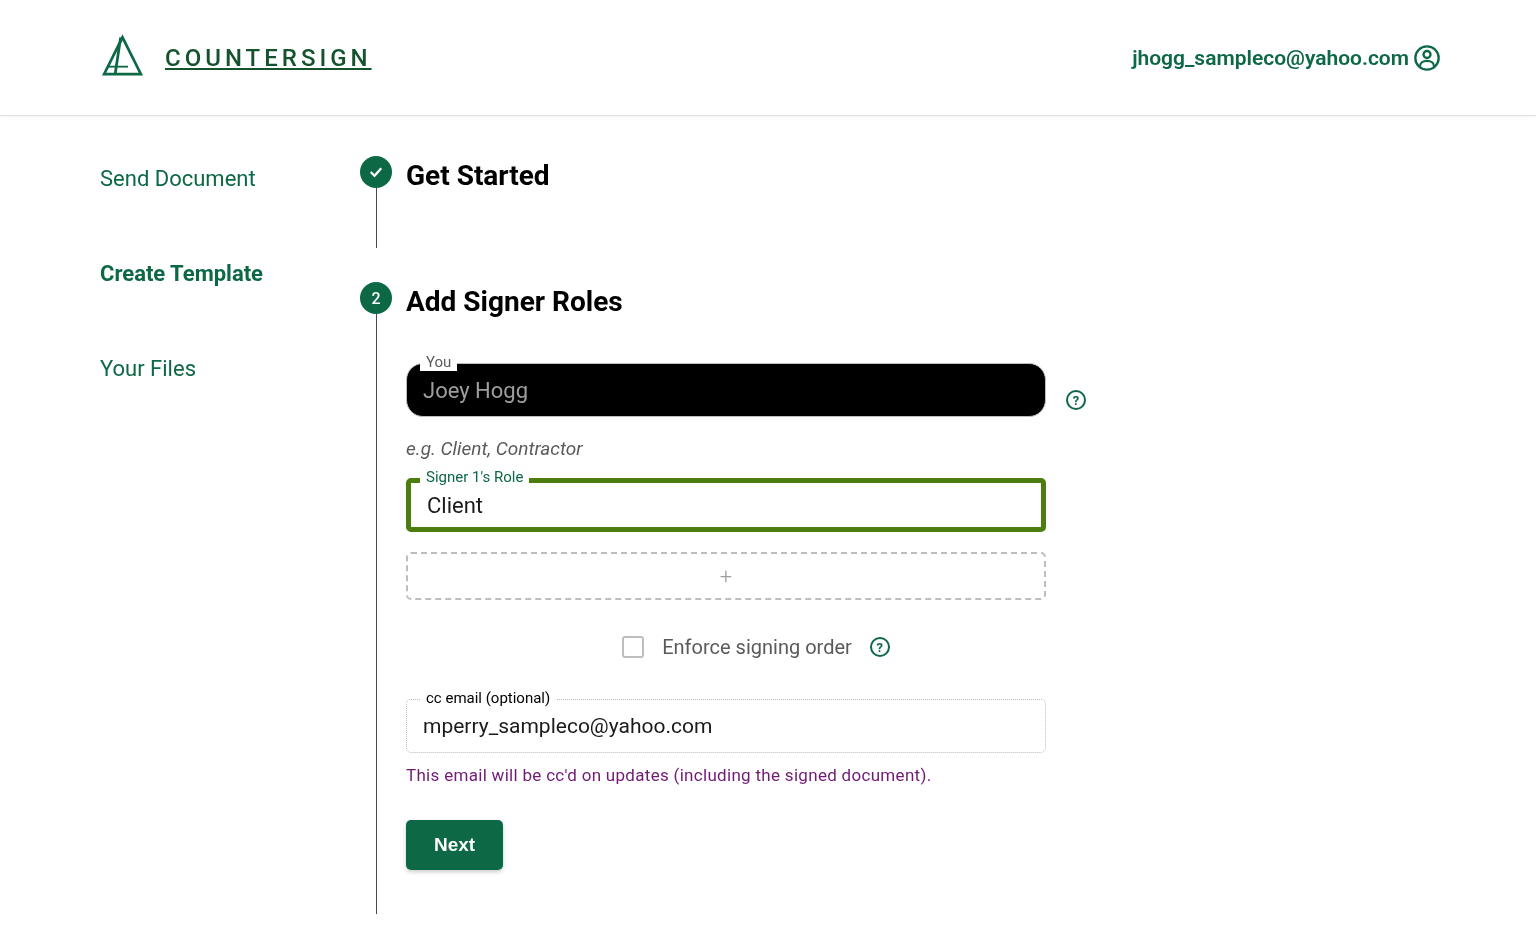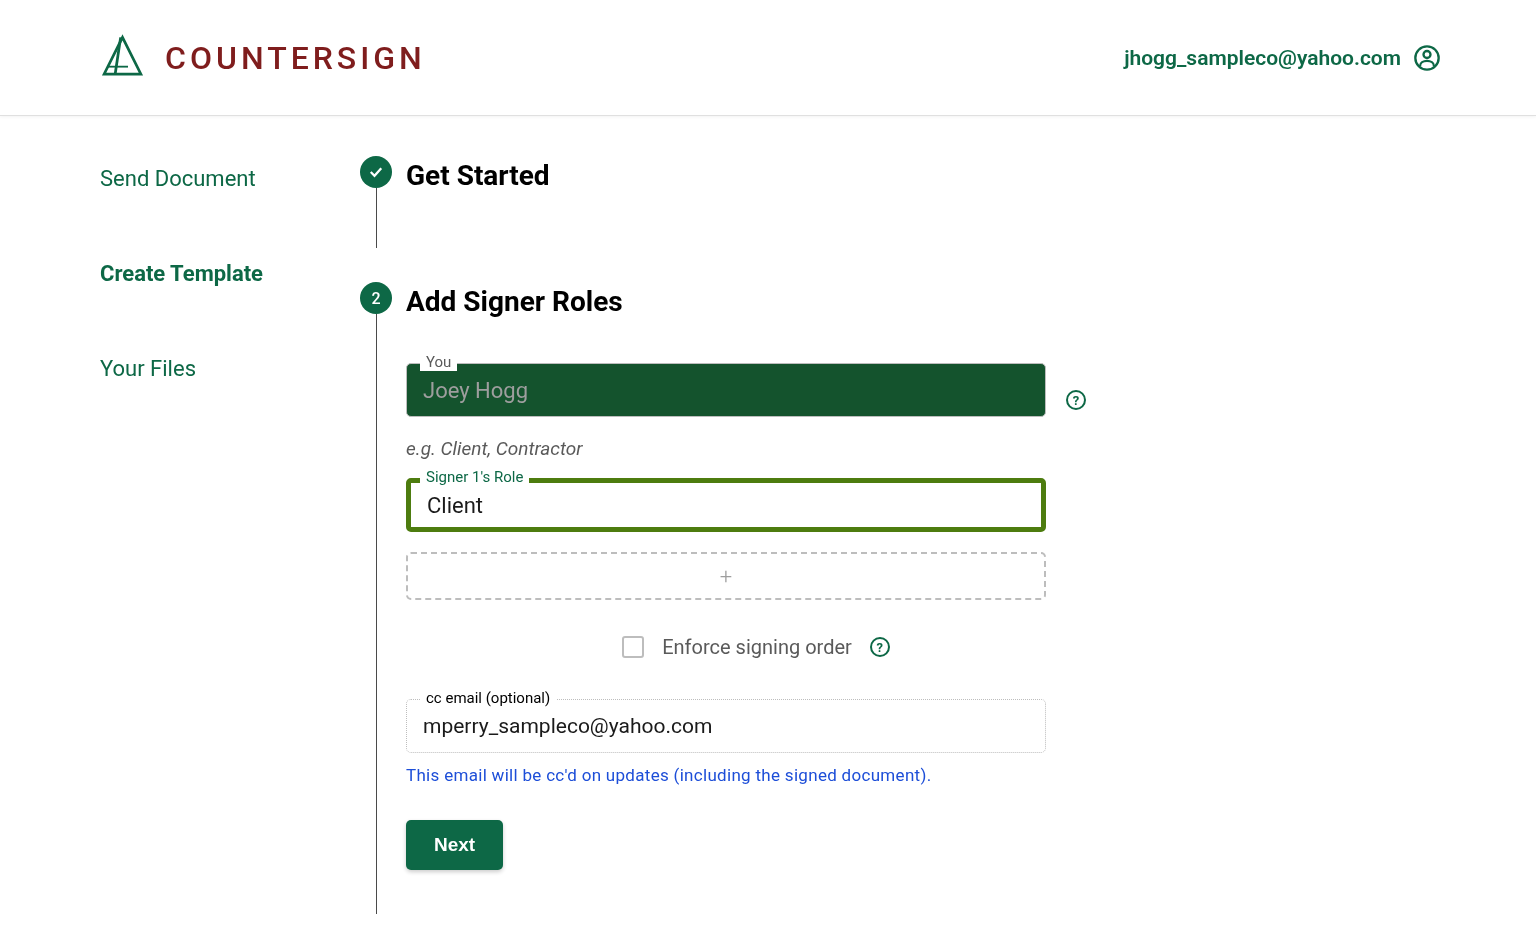--- a/index.html
+++ b/index.html
@@ -24,29 +24,30 @@
     .logo-container {
       display: flex;
       align-items: center;
       gap: 15px;
     }
     .logo-icon {
       width: 55px;
       height: 55px;
     }
     .logo-text {
-      font-size: 32px;
+      font-size: 24px;
       letter-spacing: 4px;
-      color: #7f1d1d;
+      color: #14532d;
       font-weight: 500;
+      text-decoration: underline;
     }
     .user-info {
       display: flex;
       align-items: center;
-      gap: 12px;
+      gap: 4px;
       justify-content: space-between;
     }
     .user-email {
       font-size: 21px;
       color: #0d6846;
       font-weight: 600;
     }
     .user-icon {
       width: 28px;
       height: 28px;
@@ -153,21 +154,22 @@
       height: 54px;
       border: 1px solid #bdbdbd;
       border-radius: 5px;
       padding: 0 16px;
       font-size: 22px;
       color: #1a1a1a;
       font-family: inherit;
     }
     .field-input.disabled {
       color: #9e9e9e;
-      background: #14532d;
+      background: #000000;
+      border-radius: 17px;
     }
     .field-input.active {
       border: 5px solid #4d7c0f;
       outline: none;
     }
     .field-input::placeholder {
       color: #9e9e9e;
     }
     .field-row {
       display: flex;
@@ -248,21 +250,21 @@
       height: 54px;
       border: 1px dotted #bdbdbd;
       border-radius: 5px;
       padding: 0 16px;
       font-size: 21px;
       color: #1a1a1a;
       font-family: inherit;
     }
     .cc-hint {
       font-size: 17px;
-      color: #1d4ed8;
+      color: #701a75;
       margin-bottom: 35px;
       letter-spacing: 0.3px;
     }
     .next-btn {
       background: #0d6846;
       color: white;
       border: none;
       padding: 14px 28px;
       font-size: 19px;
       font-weight: 600;

